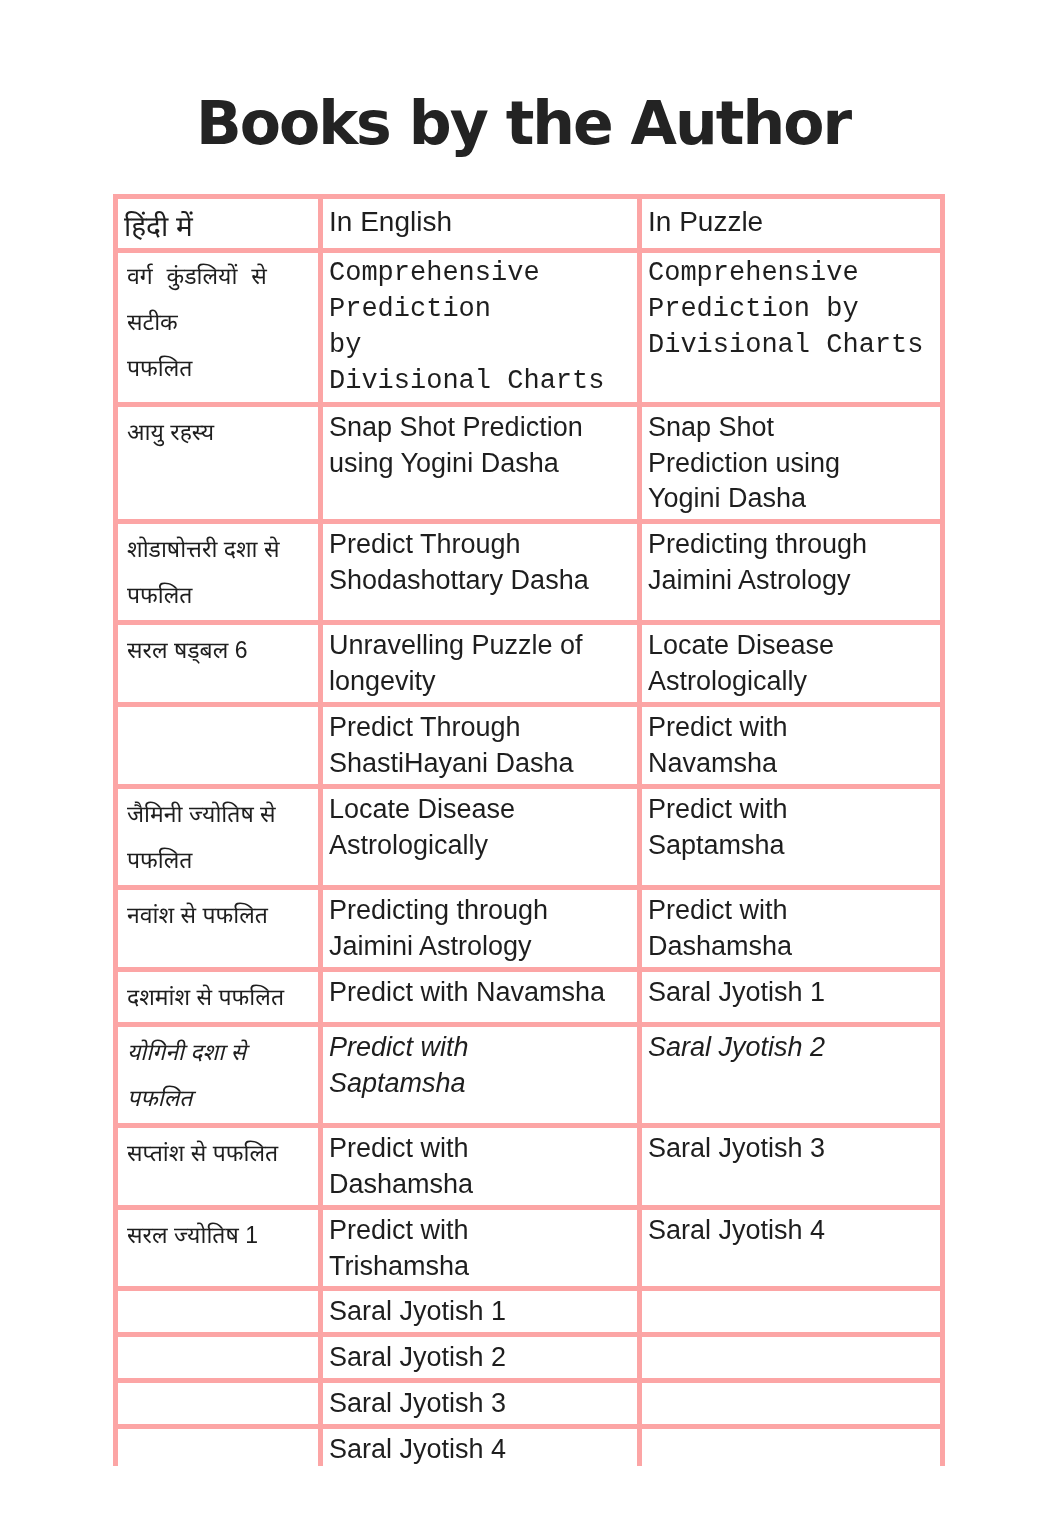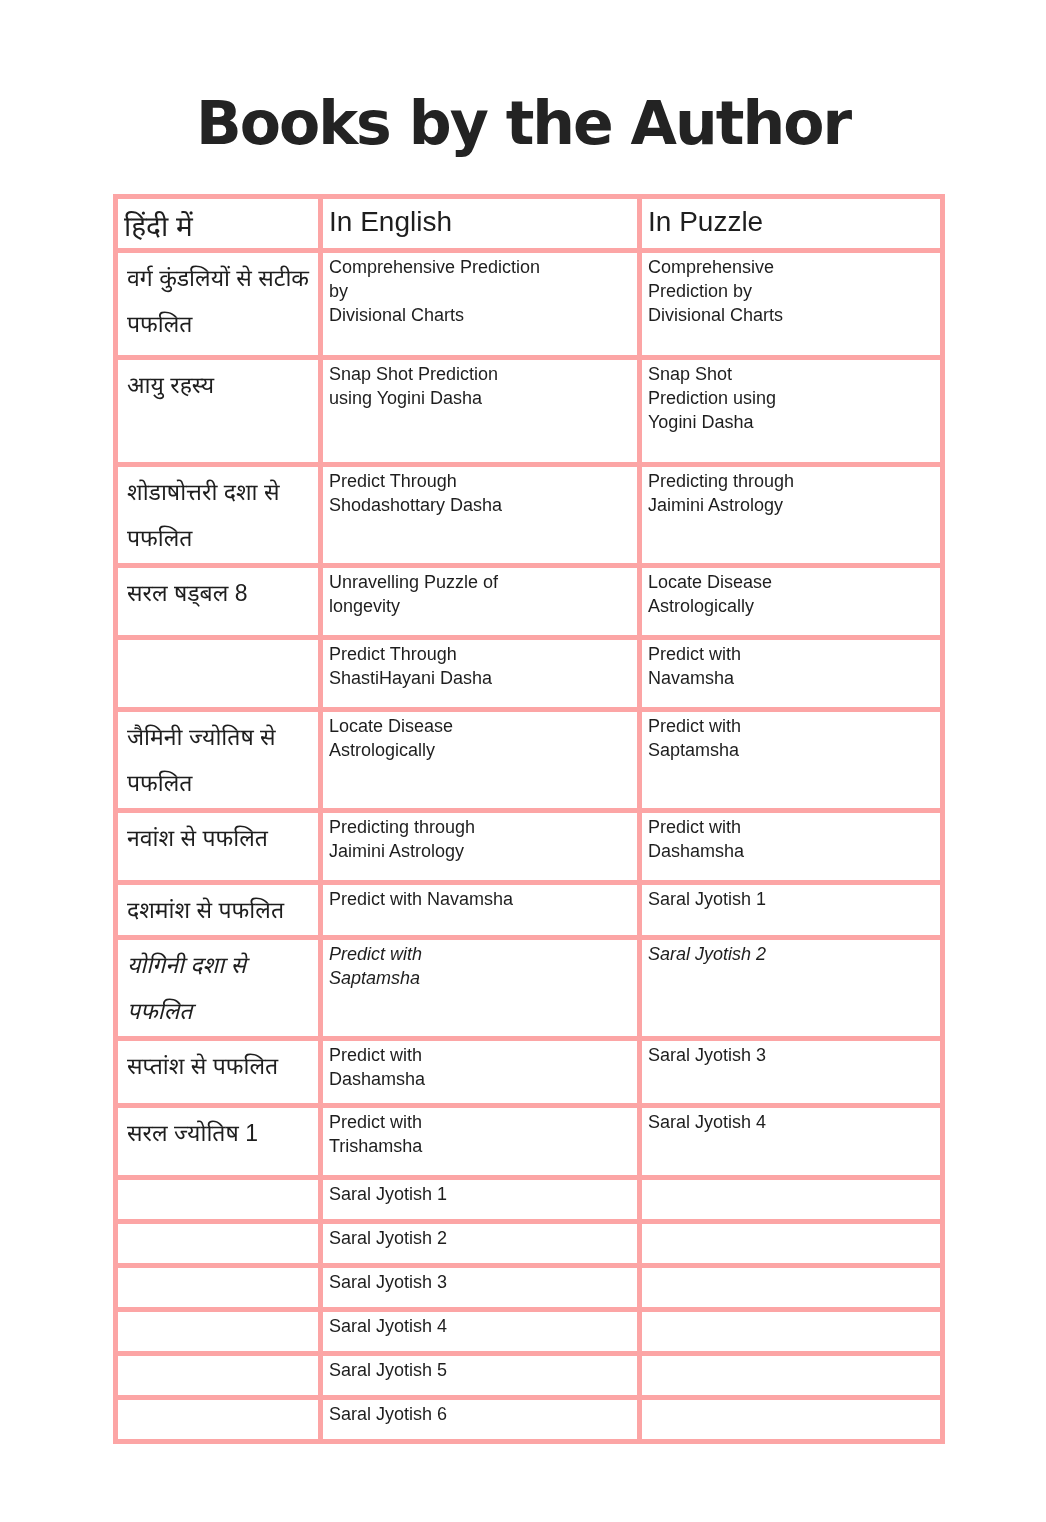--- a/index.html
+++ b/index.html
@@ -52,28 +52,28 @@
     padding-top: 10px;
     padding-left: 9px;
   }
   td.cell-hindi {
     font-size: 23px;
     line-height: 2.0;
     padding: 2px 4px 2px 9px;
     white-space: pre-line;
   }
   td.cell-english, td.cell-russian {
-    font-size: 18px;
+    font-size: 27px;
     line-height: 1.33;
     padding: 3px 2px 2px 6px;
     white-space: pre-line;
   }
   
   table.books tr:nth-child(1)  { height: 54px; }
-  table.books tr:nth-child(2)  { height: 107px; }
+  table.books tr:nth-child(2)  { height: 107px; font-family: Liberation Mono, monospace; }
   table.books tr:nth-child(3)  { height: 107px; }
   table.books tr:nth-child(4)  { height: 86px; }
   table.books tr:nth-child(5)  { height: 72px; }
   table.books tr:nth-child(6)  { height: 72px; }
   table.books tr:nth-child(7)  { height: 86px; }
   table.books tr:nth-child(8)  { height: 72px; }
   table.books tr:nth-child(9)  { height: 44px; }
   table.books tr:nth-child(10) { height: 87px; font-style: italic; }
   table.books tr:nth-child(11) { height: 67px; }
   table.books tr:nth-child(12) { height: 72px; border-radius: 10px; }
@@ -123,21 +123,21 @@
       </tr>
       <tr>
         <td class="cell-hindi">शोडाषोत्तरी दशा से
 पफलित</td>
         <td class="cell-english">Predict Through
 Shodashottary Dasha</td>
         <td class="cell-russian">Predicting through
 Jaimini Astrology</td>
       </tr>
       <tr>
-        <td class="cell-hindi">सरल षड्बल 8</td>
+        <td class="cell-hindi">सरल षड्बल 6</td>
         <td class="cell-english">Unravelling Puzzle of
 longevity</td>
         <td class="cell-russian">Locate Disease
 Astrologically</td>
       </tr>
       <tr>
         <td class="cell-hindi"></td>
         <td class="cell-english">Predict Through
 ShastiHayani Dasha</td>
         <td class="cell-russian">Predict with

